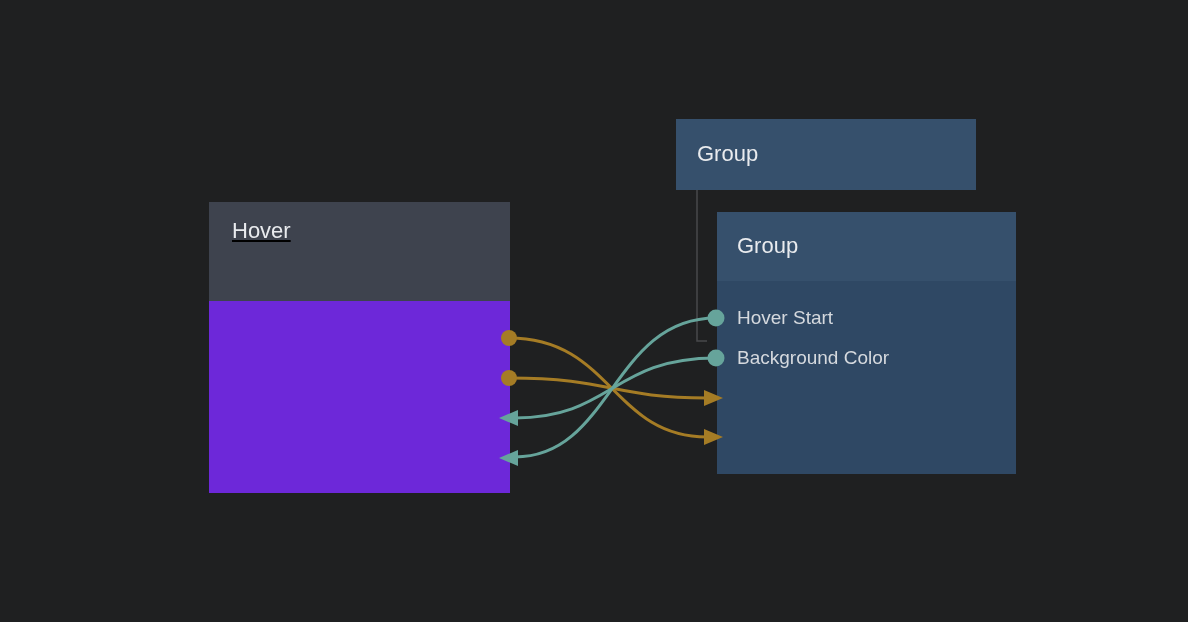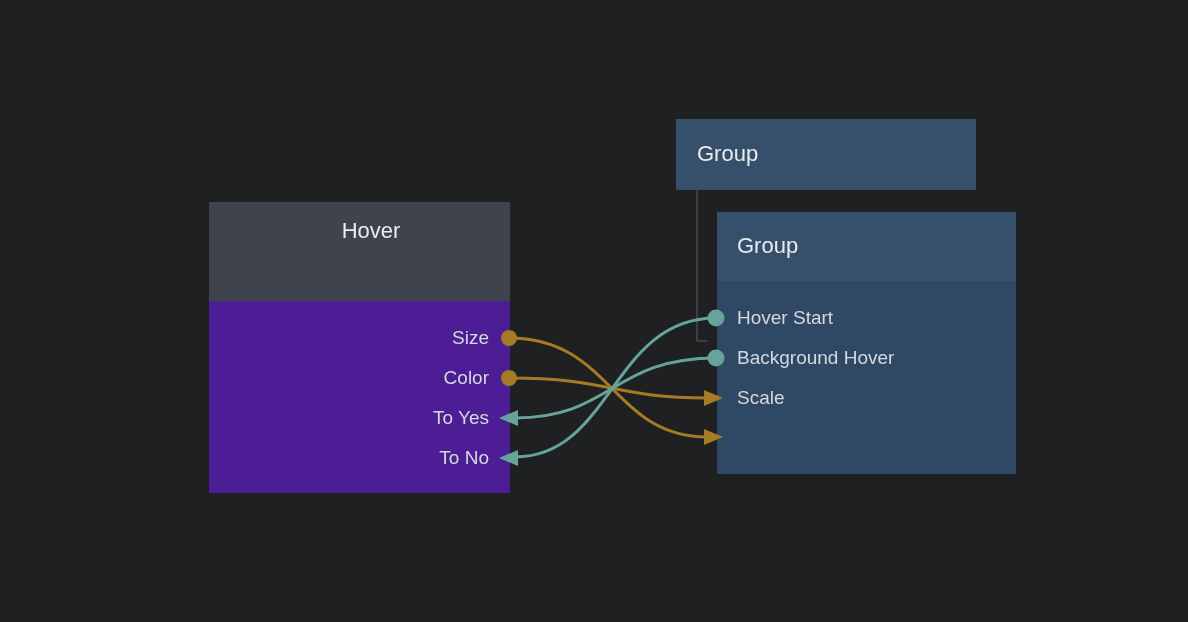--- a/index.html
+++ b/index.html
@@ -6,23 +6,23 @@
   body{
     width:1188px;height:622px;position:relative;overflow:hidden;
     background:#1f2021;
     font-family:"Liberation Sans","DejaVu Sans",sans-serif;
     -webkit-font-smoothing:antialiased;
   }
   .canvas{position:absolute;inset:0;}
   .node{position:absolute;box-sizing:border-box;}
 
   
-  .node-hover{left:209px;top:202px;width:301px;height:291px;background:#4c1d95;}
+  .node-hover{left:209px;top:202px;width:301px;height:291px;background:#6d28d9;text-decoration:underline;}
   .node-hover .hdr{height:99px;background:#3e434e;box-sizing:border-box;padding:15px 0 0 23px;}
-  .node-title{font-size:22px;color:#e9ebee;line-height:1.3;text-align:center;}
+  .node-title{font-size:22px;color:#e9ebee;line-height:1.3;}
   .node-subtitle{font-size:20px;color:#868b95;line-height:1.45;}
 
   .rows{box-sizing:border-box;}
   .row{height:40px;display:flex;align-items:center;font-size:19px;color:#d5d9de;}
   .node-hover .rows{padding-top:17px;}
   .node-hover .row{justify-content:flex-end;padding-right:21px;}
 
   
   .node-group-top{left:676px;top:119px;width:300px;height:71px;background:#36506c;
     display:flex;align-items:center;padding-left:21px;}
@@ -38,53 +38,36 @@
 </style>
 </head>
 <body>
 
 <div class="canvas">
 
   <div class="node node-hover">
     <div class="hdr">
       <div class="node-title">Hover</div>
     </div>
-    <div class="rows">
-      <div class="row">
-        <span>Size</span>
-      </div>
-      <div class="row">
-        <span>Color</span>
-      </div>
-      <div class="row">
-        <span>To Yes</span>
-      </div>
-      <div class="row">
-        <span>To No</span>
-      </div>
-    </div>
   </div>
 
   <div class="node node-group-top">
     <div class="node-title">Group</div>
   </div>
 
   <div class="node node-group-bottom">
     <div class="hdr">
       <div class="node-title">Group</div>
     </div>
     <div class="rows">
       <div class="row">
         <span>Hover Start</span>
       </div>
       <div class="row">
-        <span>Background Hover</span>
-      </div>
-      <div class="row">
-        <span>Scale</span>
+        <span>Background Color</span>
       </div>
     </div>
   </div>
 
   <svg class="wires" width="1188" height="622" viewBox="0 0 1188 622">
 
     <path d="M697 190 L697 341 L707 341" fill="none" stroke-width="1.5" stroke="#48484b"></path>
 
     <path d="M509 338 C612 338 612 437 707 437" fill="none" stroke-width="3" stroke="#a57c25"></path>
 

